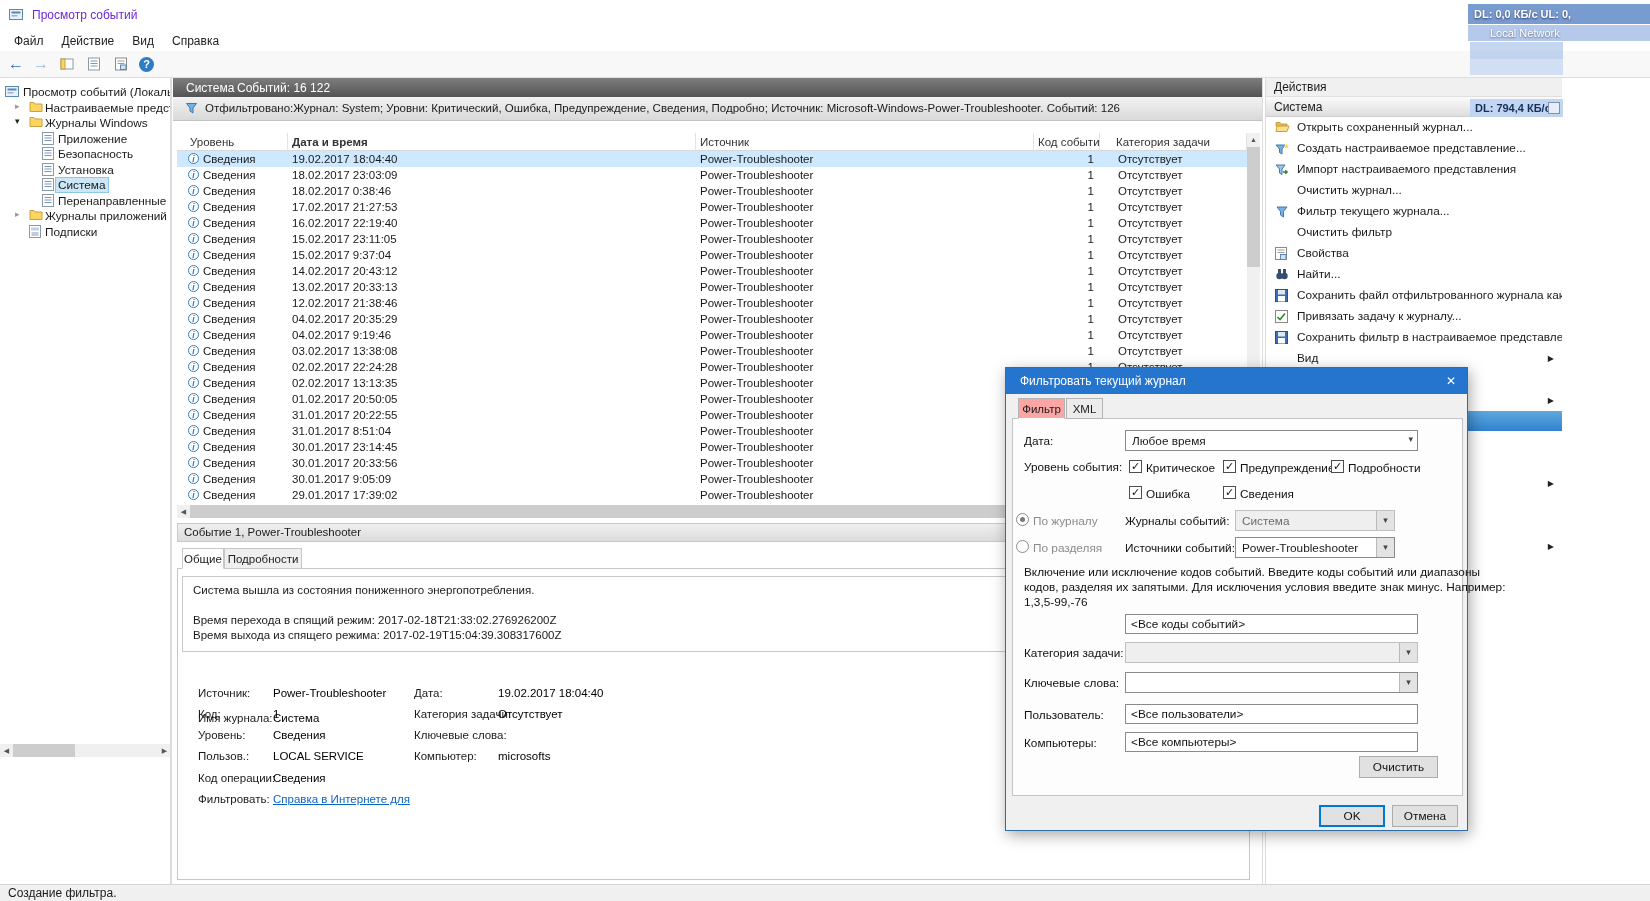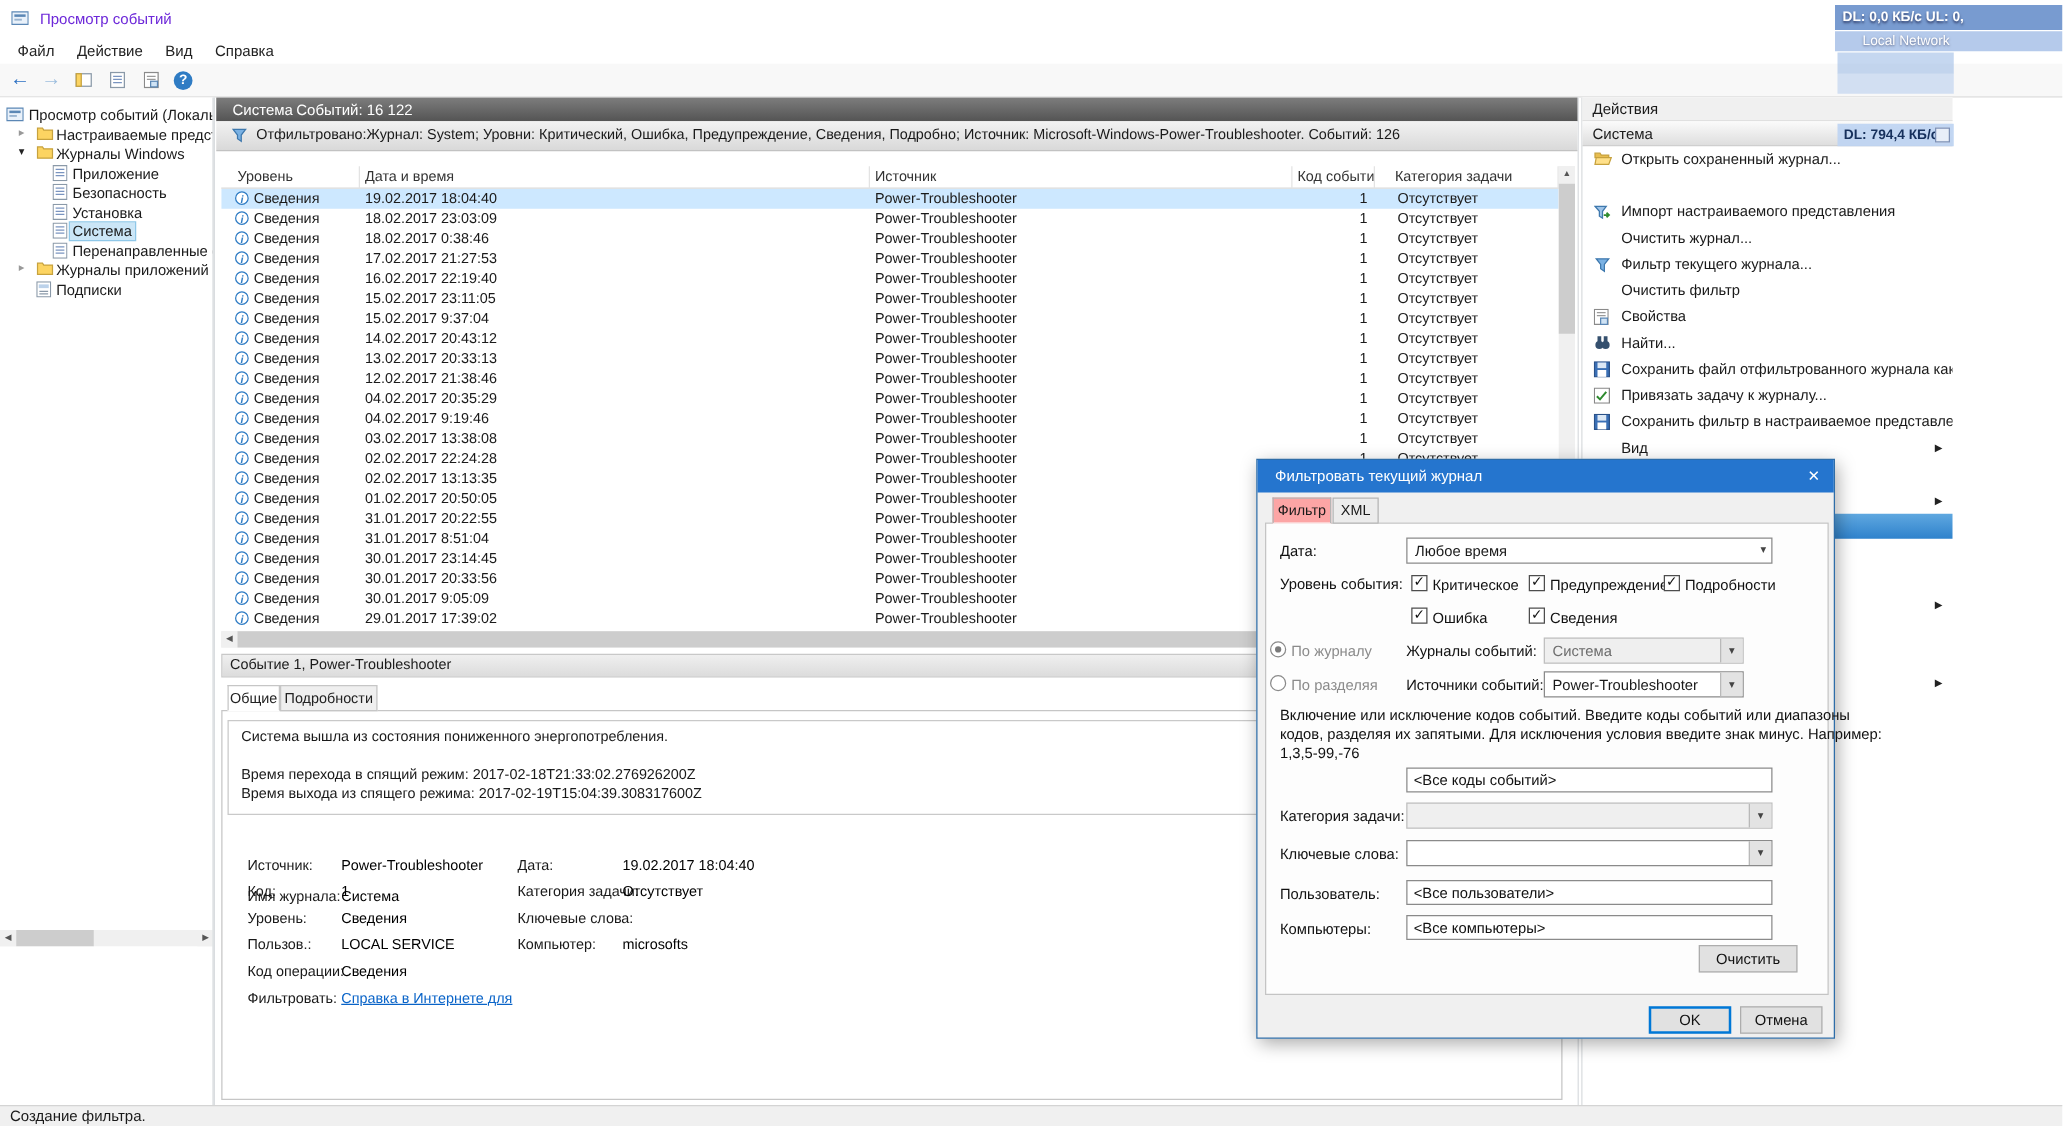--- a/index.html
+++ b/index.html
@@ -274,21 +274,21 @@
   <div id="lv-filter">
     <span class="f-ico">
         <svg width="13" height="13">
           <path d="M1.5 1.5 L11.5 1.5 L8 6 L8 11 L5 9 L5 6 Z" fill="#7ab1e3" stroke="#3e78ad"></path>
         </svg>
       </span>
     <span class="f-text">Отфильтровано:Журнал: System; Уровни: Критический, Ошибка, Предупреждение, Сведения, Подробно; Источник: Microsoft-Windows-Power-Troubleshooter. Событий: 126</span>
   </div>
   <div id="lv-colhead">
       <div class="hcell" style="left: 0px; width: 111px; padding-left: 13px;">Уровень</div>
-      <div class="hcell" style="left: 111px; width: 408px; padding-left: 4px;">Дата и время</div>
+      <div class="hcell" style="left: 111px; width: 408px; padding-left: 4px; font-weight: bold;">Дата и время</div>
       <div class="hcell" style="left: 519px; width: 338px; padding-left: 4px;">Источник</div>
       <div class="hcell" style="left: 857px; width: 66px; padding-left: 4px;">Код события</div>
       <div class="hcell" style="left: 923px; width: 147px; padding-left: 16px;">Категория задачи</div>
     </div>
   <div id="lv-rows">
       <div class="ev-row selected" style="top: 0px;">
         <span class="info-ico">i</span>
         <span class="c-level">Сведения</span>
         <span class="c-date">19.02.2017 18:04:40</span>
         <span class="c-src">Power-Troubleshooter</span>
@@ -527,20 +527,29 @@
   <div id="act-group1">Система</div>
   <div id="act-group2"></div>
 <div class="act-item" style="top: 39px;">
       <span class="act-ico">
         <svg width="15" height="12">
           <path d="M1 3 L1 1.5 L5 1.5 L6 3 L12 3 L12 5 L1 5 Z" fill="#e8bd4f" stroke="#c7a23e"></path>
           <path d="M2 5 L14 5 L12 10.5 L1 10.5 Z" fill="#ffe08a" stroke="#c7a23e"></path>
         </svg>
       </span>
       <span class="act-label">Открыть сохраненный журнал...</span>
+    </div>
+    <div class="act-item" style="top: 60px;">
+      <span class="act-ico">
+        <svg width="15" height="14">
+          <path d="M1 3 L10 3 L7 7 L7 12 L4.5 10.5 L4.5 7 Z" fill="#7ab1e3" stroke="#3e78ad"></path>
+          <path d="M11.5 1 L12.3 3.2 L14.5 3.2 L12.7 4.6 L13.4 6.8 L11.5 5.5 L9.6 6.8 L10.3 4.6 L8.5 3.2 L10.7 3.2 Z" fill="#ffd84d"></path>
+        </svg>
+      </span>
+      <span class="act-label">Создать настраиваемое представление...</span>
     </div>
     <div class="act-item" style="top: 81px;">
       <span class="act-ico">
         <svg width="15" height="14">
           <path d="M1 2 L10 2 L7 6 L7 11.5 L4.5 10 L4.5 6 Z" fill="#9dc3e8" stroke="#3e78ad"></path>
           <path d="M8 9 L12 9 M10.2 7.2 L12.2 9 L10.2 10.8" stroke="#2e8a2e" stroke-width="1.4" fill="none"></path>
         </svg>
       </span>
       <span class="act-label">Импорт настраиваемого представления</span>
     </div>

